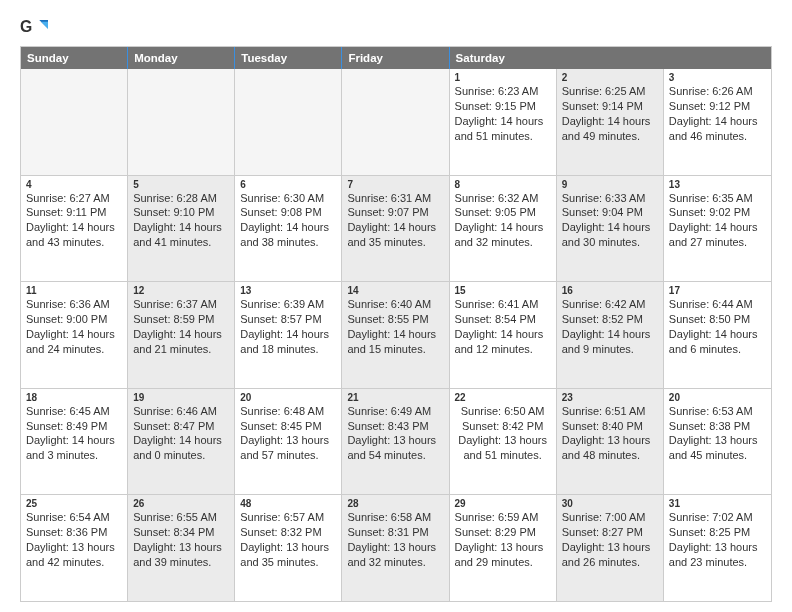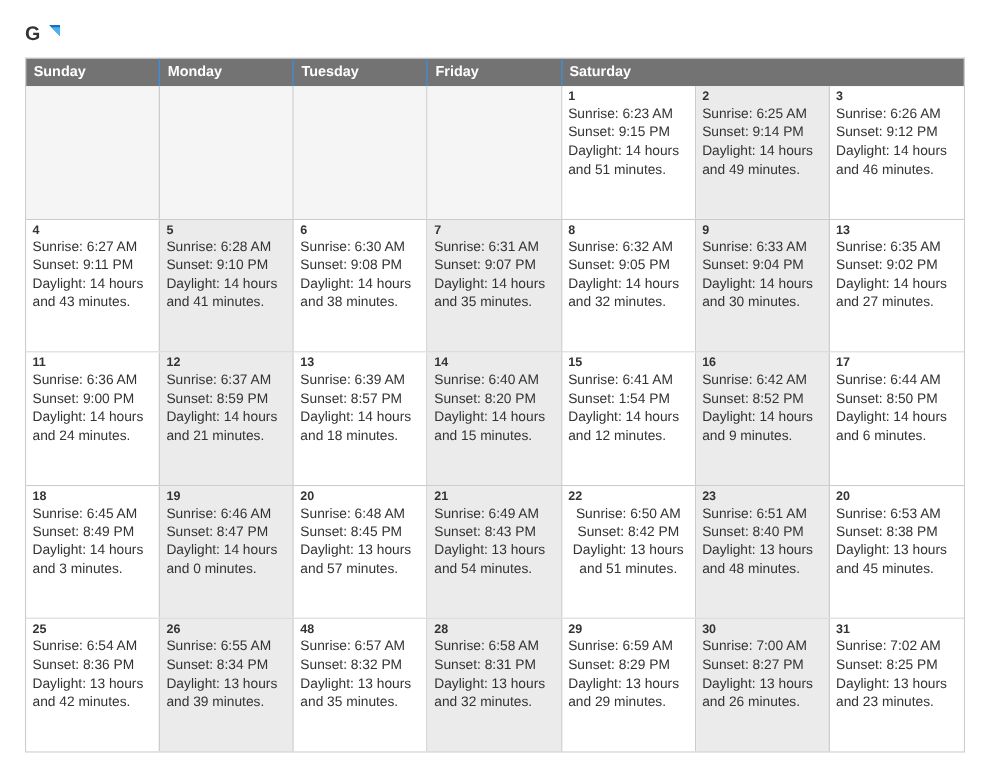--- a/index.html
+++ b/index.html
@@ -234,28 +234,28 @@
           <div class="cal-cell">
             <span class="day-num">13</span>
             <div class="day-info" style="white-space: pre-line;">Sunrise: 6:39 AM
 Sunset: 8:57 PM
 Daylight: 14 hours
 and 18 minutes.</div>
           </div>
           <div class="cal-cell shaded">
             <span class="day-num">14</span>
             <div class="day-info" style="white-space: pre-line;">Sunrise: 6:40 AM
-Sunset: 8:20 PM
+Sunset: 8:55 PM
 Daylight: 14 hours
 and 15 minutes.</div>
           </div>
           <div class="cal-cell">
             <span class="day-num">15</span>
             <div class="day-info" style="white-space: pre-line;">Sunrise: 6:41 AM
-Sunset: 1:54 PM
+Sunset: 8:54 PM
 Daylight: 14 hours
 and 12 minutes.</div>
           </div>
           <div class="cal-cell shaded">
             <span class="day-num">16</span>
             <div class="day-info" style="white-space: pre-line;">Sunrise: 6:42 AM
 Sunset: 8:52 PM
 Daylight: 14 hours
 and 9 minutes.</div>
           </div>

